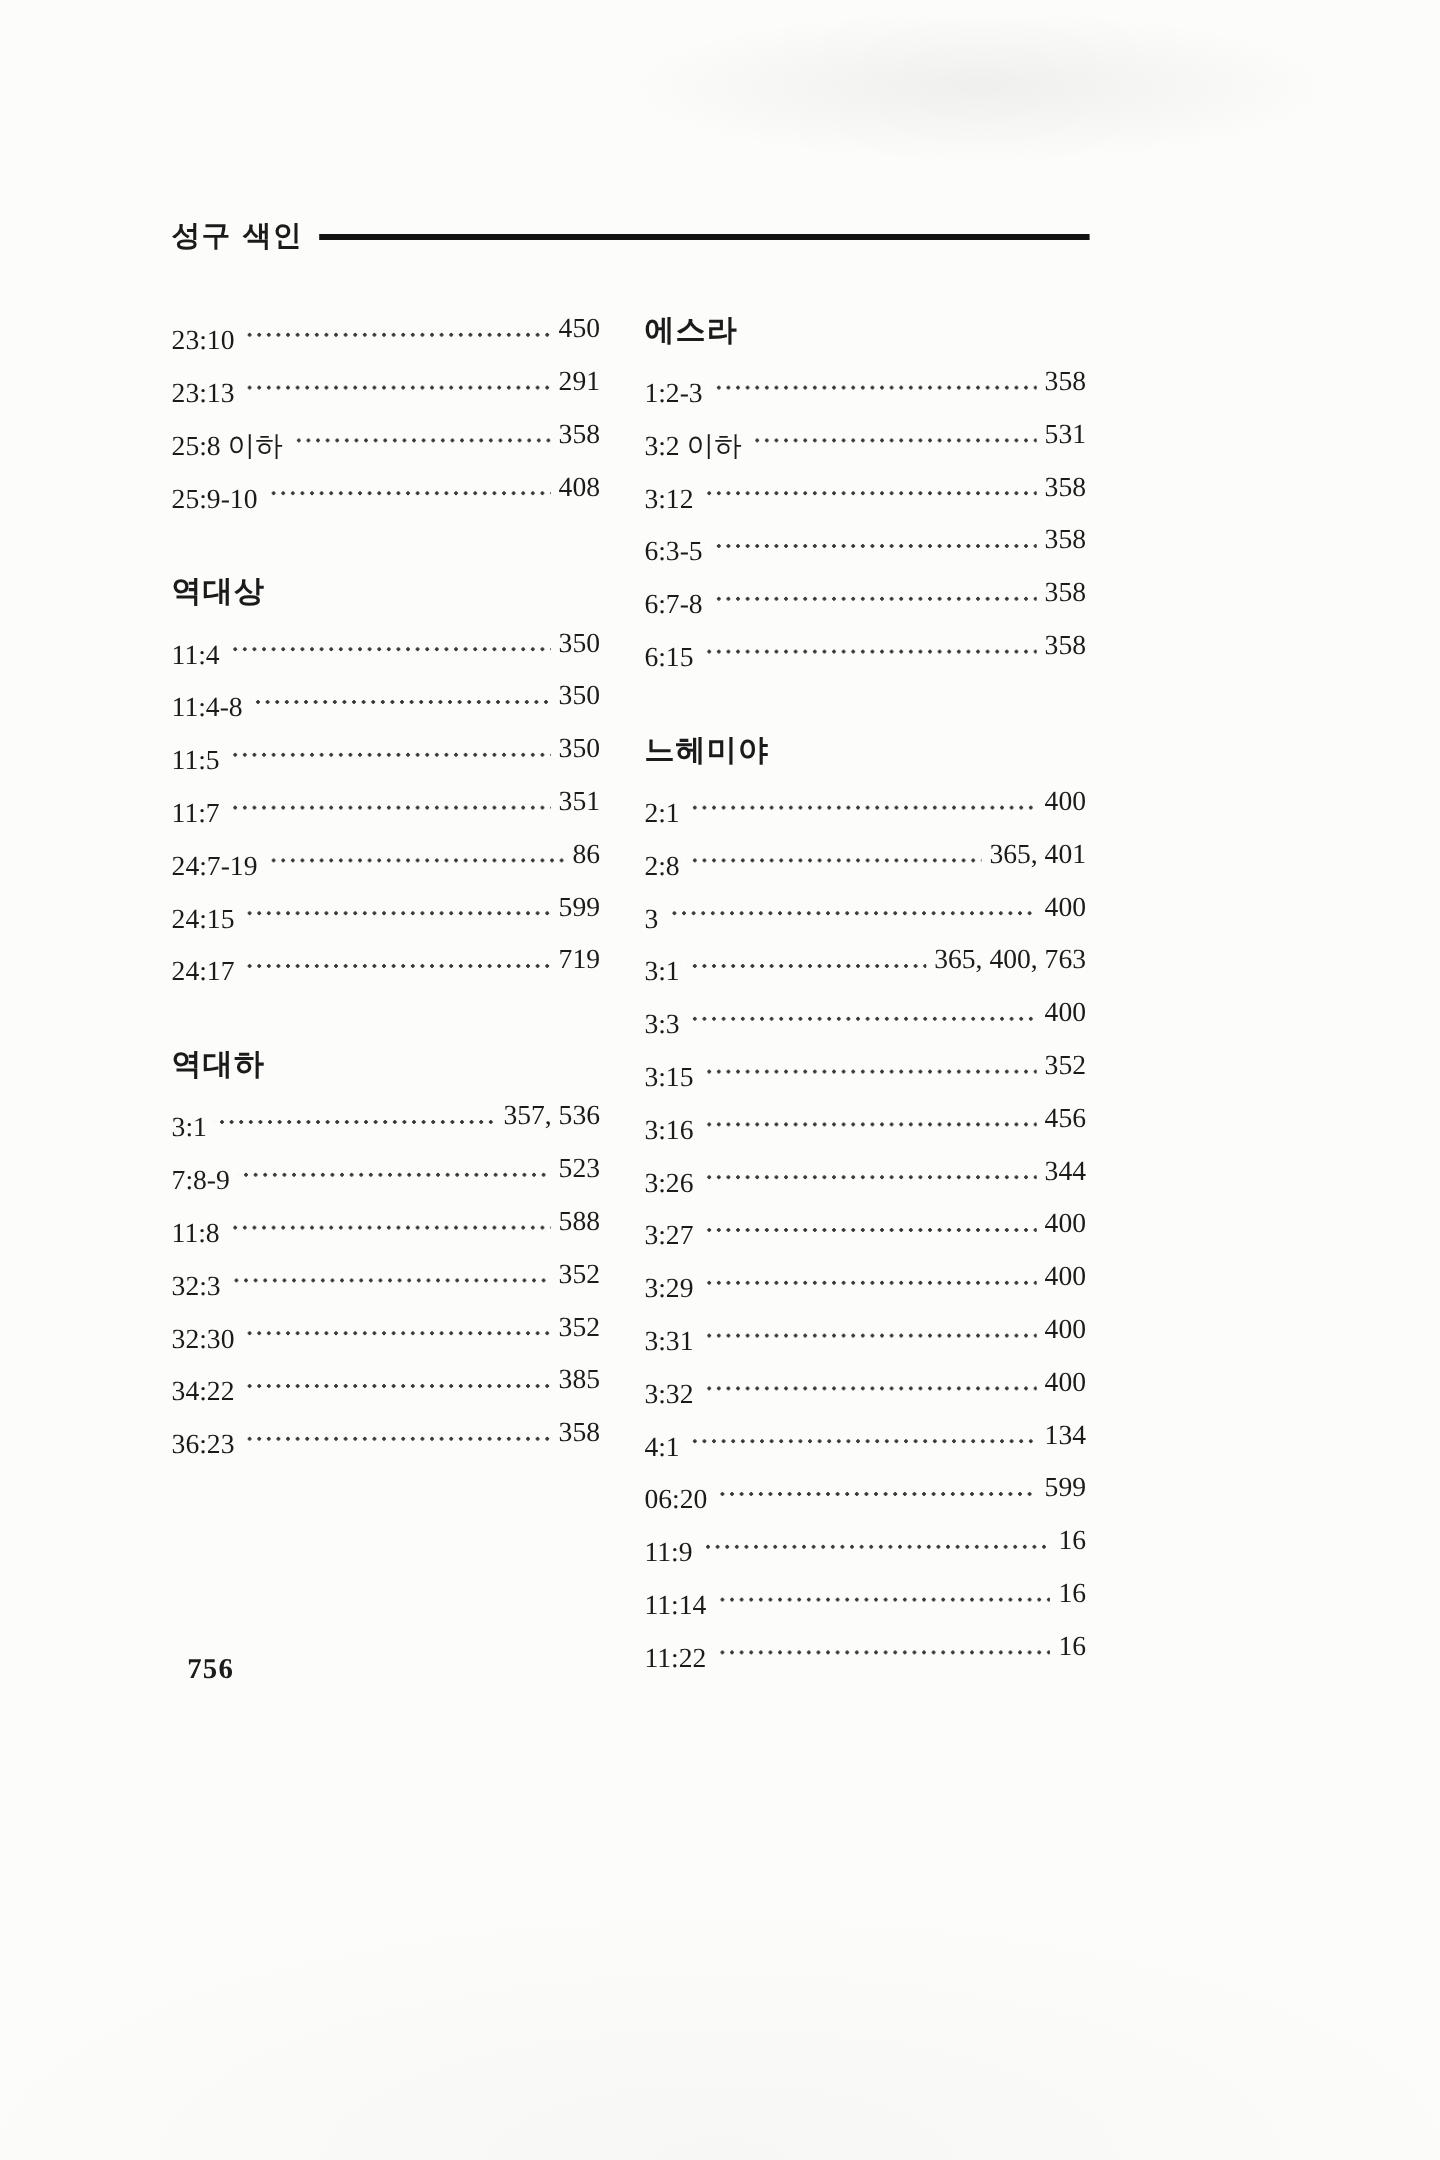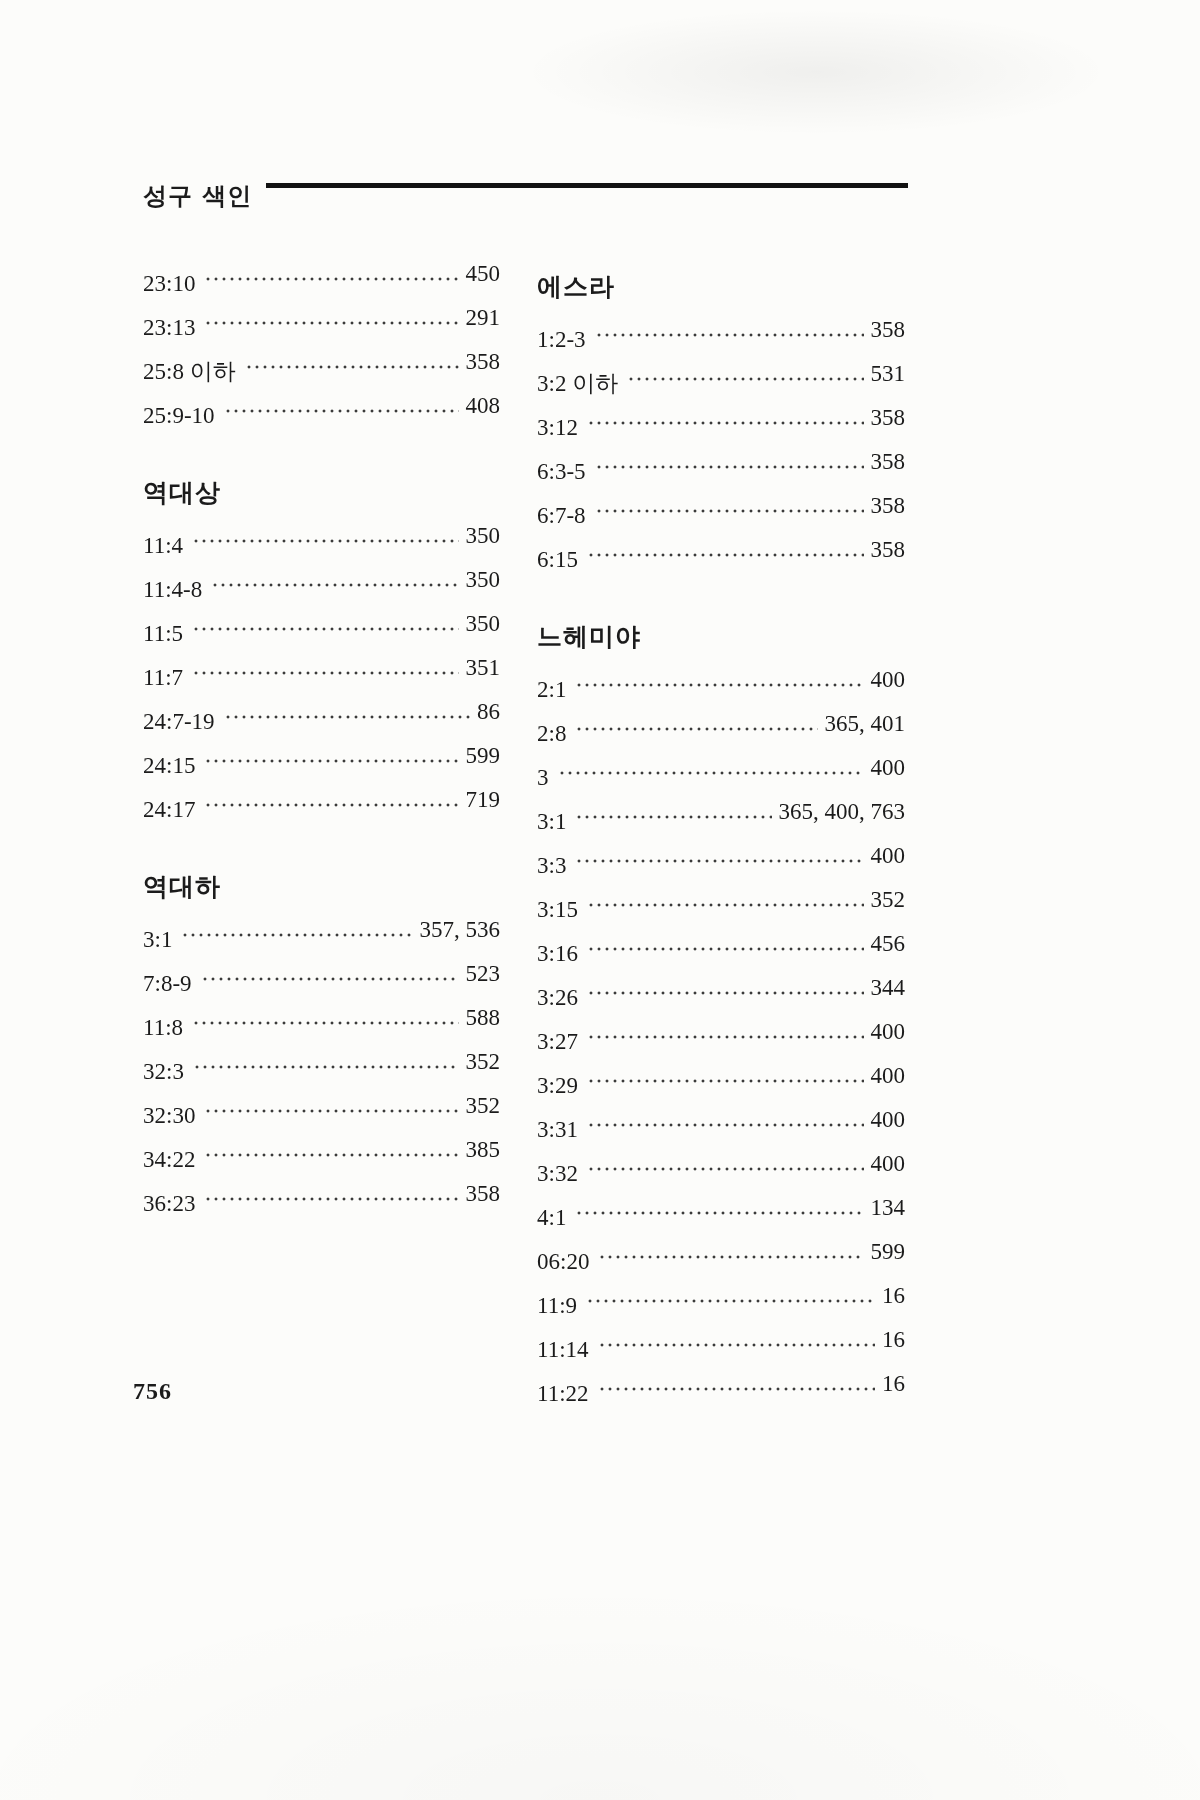--- a/index.html
+++ b/index.html
@@ -16,21 +16,21 @@
     background:
       radial-gradient(ellipse 420px 90px at 68% 4%, rgba(0,0,0,0.05), transparent 70%),
       radial-gradient(ellipse 900px 300px at 50% 100%, rgba(0,0,0,0.02), transparent 75%);
     pointer-events: none;
   }
   .header {
     position: absolute;
     left: 143px; top: 180px;
     width: 765px;
     display: flex;
-    align-items: flex-start;
+    align-items: center;
   }
   .header-title {
     font-family: "DejaVu Sans", sans-serif;
     font-weight: bold;
     font-size: 24px;
     letter-spacing: 1px;
     white-space: nowrap;
   }
   .header-rule {
     flex: 1;
@@ -50,42 +50,41 @@
   }
   .index-section + .index-section { margin-top: 42px; }
   .section-heading {
     font-family: Liberation Sans, sans-serif;
     font-weight: bold;
     font-size: 25px;
     height: 44px;
     display: flex;
     align-items: center;
     letter-spacing: 1px;
-    margin-top: 12px;
   }
   .entry {
     display: flex;
     align-items: center;
     height: 44px;
     font-size: 23px;
   }
   .entry .ref { white-space: nowrap; margin-top: 19px; }
   .entry .dots {
     flex: 1;
     align-self: stretch;
     margin: 0 7px;
     background-image: radial-gradient(circle, #3a3a3a 1.3px, transparent 1.7px);
     background-size: 8px 8px;
     background-repeat: repeat-x;
     background-position: 2px 64%;
   }
   .entry .pages { white-space: nowrap; }
   .footer {
     position: absolute;
-    left: 133px; top: 1378px;
+    left: 156px; top: 1378px;
     font-size: 24px;
     font-weight: bold;
     letter-spacing: 1px;
   }
 </style>
 </head>
 <body>
 
 <div class="scan-shade"></div>
 

